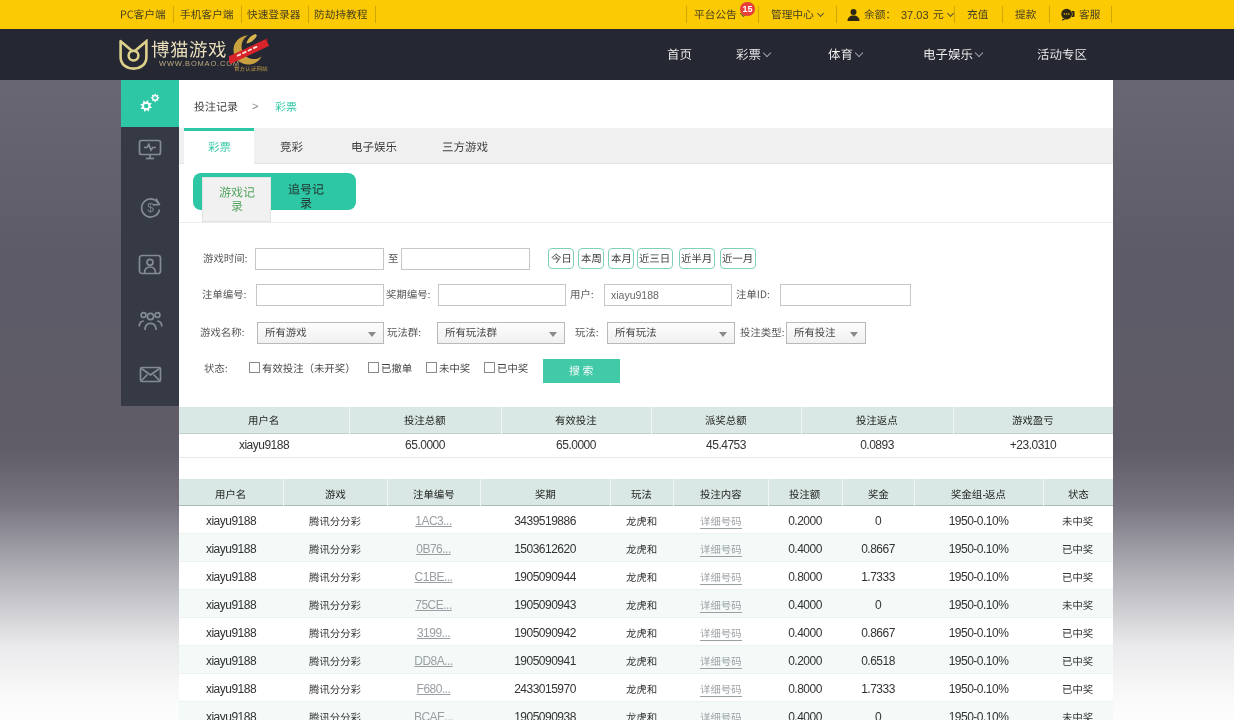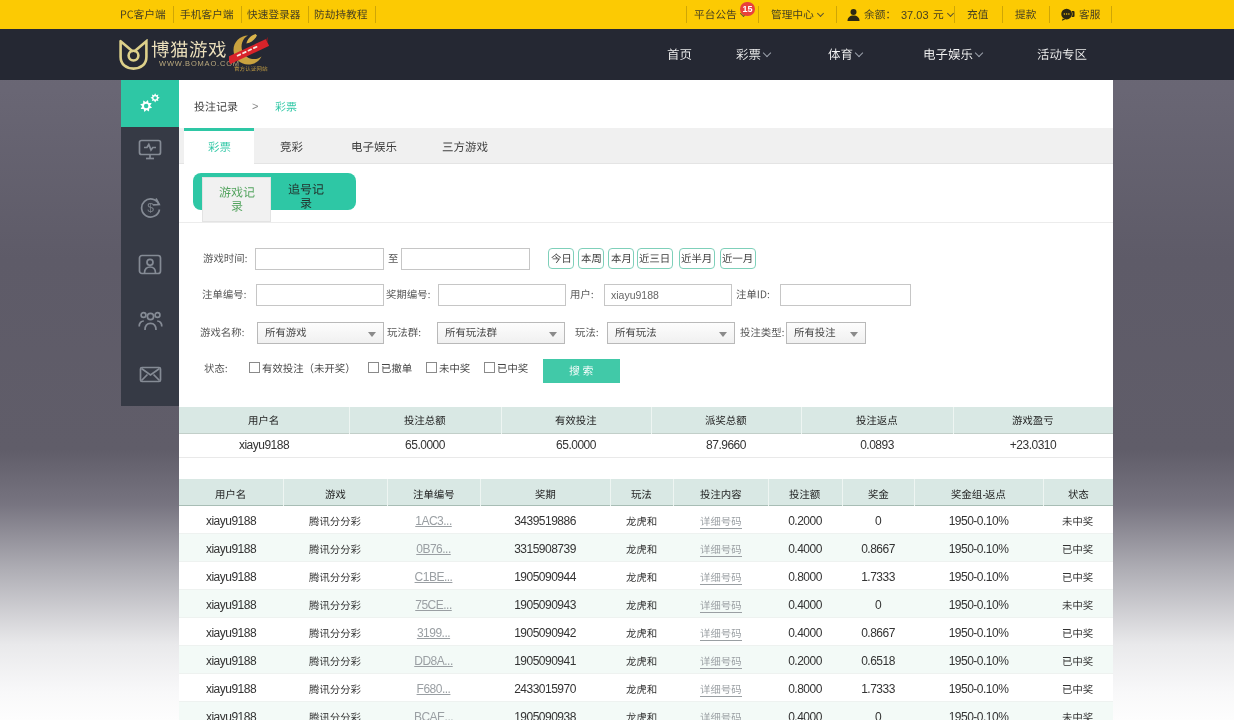--- a/index.html
+++ b/index.html
@@ -828,21 +828,21 @@
               <use href="#g620f" x="1000"></use>
               <use href="#g76c8" x="2000"></use>
               <use href="#g4e8f" x="3000"></use>
             </g>
           </svg></th>
       </tr>
       <tr style="height:24px;border-bottom:1px solid #e9e9e9">
         <td>xiayu9188</td>
         <td>65.0000</td>
         <td>65.0000</td>
-        <td>87.9660</td>
+        <td>45.4753</td>
         <td>0.0893</td>
         <td>+23.0310</td>
       </tr>
     </tbody>
   </table>
 <table class="abs mt" style="left:179px;top:479px;width:934px">
     <colgroup>
       <col style="width:104px">
       <col style="width:104px">
       <col style="width:93px">
@@ -973,21 +973,21 @@
         <td><svg class="t" style="vertical-align:-2.8px" width="52" height="12">
             <g fill="#333" transform="translate(0 9.2) scale(0.010400 -0.010400)">
               <use href="#g817e" x="0"></use>
               <use href="#g8baf" x="1000"></use>
               <use href="#g5206" x="2000"></use>
               <use href="#g5206" x="3000"></use>
               <use href="#g5f69" x="4000"></use>
             </g>
           </svg></td>
         <td><a class="gl">0B76...</a></td>
-        <td>3315908739</td>
+        <td>1503612620</td>
         <td><svg class="t" style="vertical-align:-2.8px" width="32" height="12">
             <g fill="#333" transform="translate(0 9.2) scale(0.010400 -0.010400)">
               <use href="#g9f99" x="0"></use>
               <use href="#g864e" x="1000"></use>
               <use href="#g548c" x="2000"></use>
             </g>
           </svg></td>
         <td><a class="gl" style="text-decoration:none;border-bottom:1px solid #9a9fa3"><svg class="t" style="vertical-align:-2.8px" width="42" height="12">
               <g fill="#9a9fa3" transform="translate(0 9.2) scale(0.010400 -0.010400)">
                 <use href="#g8be6" x="0"></use>

